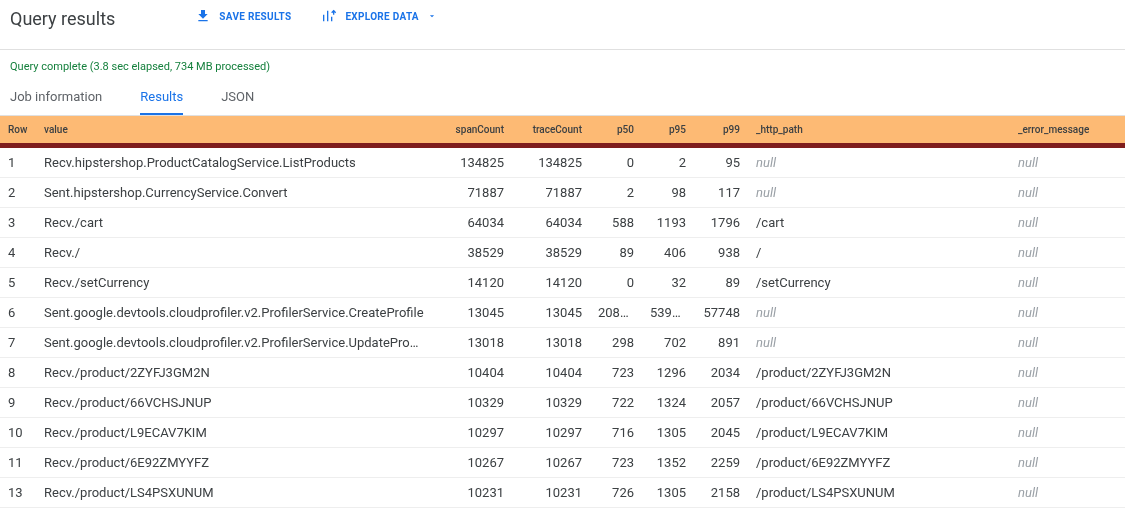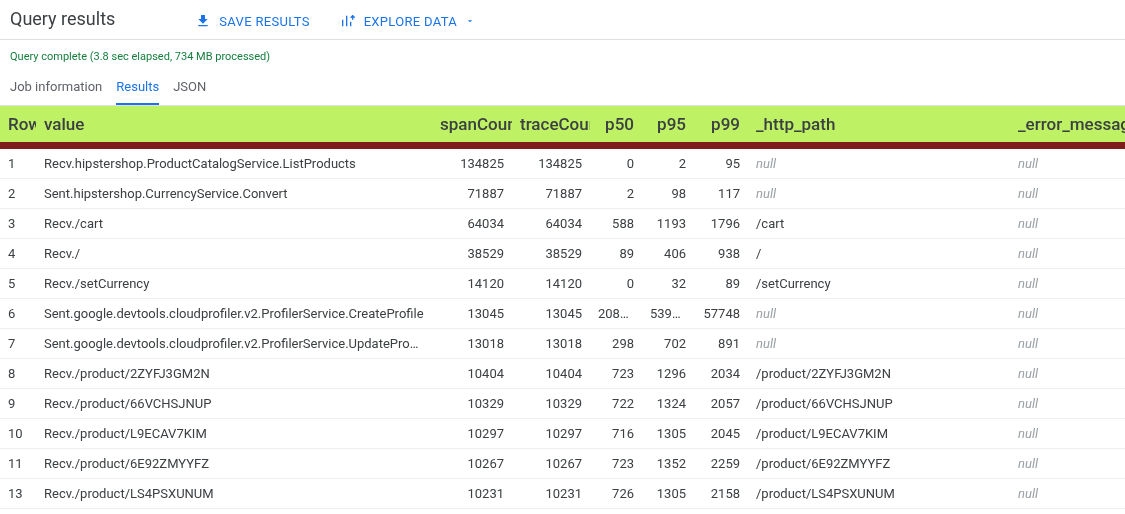--- a/index.html
+++ b/index.html
@@ -5,52 +5,52 @@
   * { box-sizing: border-box; margin: 0; padding: 0; }
   body {
     font-family: Roboto, "Helvetica Neue", Arial, sans-serif;
     font-size: 13px;
     color: #3c4043;
     background: #fff;
     width: 1125px;
   }
   .header {
     display: flex;
-    align-items: flex-end;
-    padding: 8px 10px 10px 10px;
+    align-items: flex-start;
+    padding: 8px 10px 20px 10px;
     border-bottom: 1px solid #e0e0e0;
   }
   .title {
     font-size: 18px;
     font-weight: 400;
     color: #3c4043;
     margin-right: 80px;
   }
   .action-btn {
     display: inline-flex;
     align-items: center;
     color: #1a73e8;
-    font-size: 13px;
-    font-weight: 400;
+    font-size: 10px;
+    font-weight: 700;
     letter-spacing: 0.3px;
     text-transform: uppercase;
     margin-right: 30px;
     cursor: pointer;
   }
   .action-btn svg { margin-right: 8px; }
   .chevron { margin-left: 8px; }
   .status {
     padding: 10px 10px 6px 10px;
     font-size: 11px;
     color: #15803d;
   }
   .tabs {
     display: flex;
     padding: 0 10px;
-    gap: 14px;
+    gap: 38px;
     border-bottom: 1px solid #e0e0e0;
     font-size: 13px;
   }
   .tab {
     padding: 10px 0 9px 0;
     color: #5f6368;
     cursor: pointer;
     border-bottom: 2px solid transparent;
   }
   .tab.active {
@@ -59,24 +59,24 @@
   }
   table {
     width: 100%;
     border-collapse: collapse;
     table-layout: fixed;
   }
   th {
     text-align: left;
     font-weight: 500;
     color: #3c4043;
-    font-size: 17px;
+    font-size: 10px;
     padding: 8px 8px;
-    border-bottom: 7px solid #7f1d1d;
-    background: #bef264;
+    border-bottom: 5px solid #7f1d1d;
+    background: #fdba74;
     white-space: nowrap;
     overflow: hidden;
   }
   td {
     padding: 7px 8px;
     border-bottom: 1px solid #eeeeee;
     font-size: 13px;
     color: #3c4043;
     white-space: nowrap;
     overflow: hidden;

